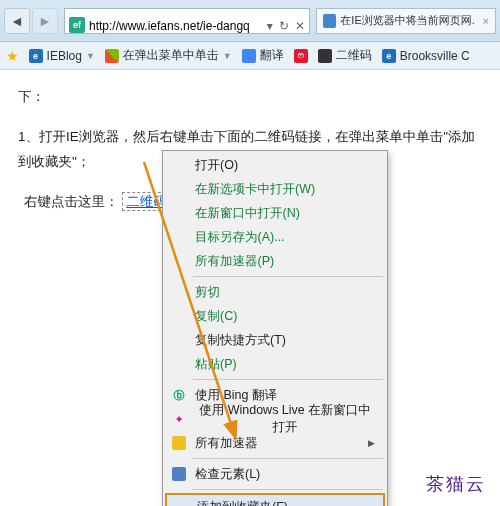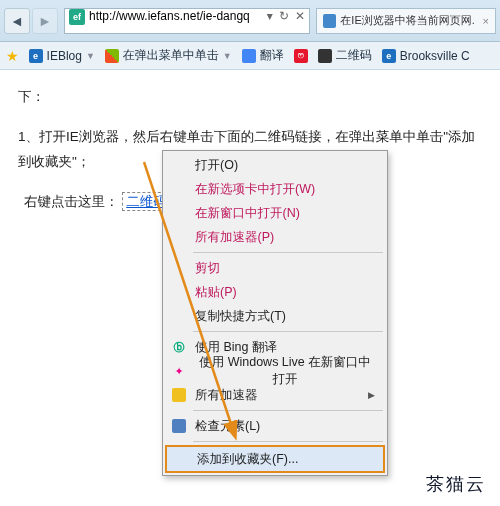--- a/index.html
+++ b/index.html
@@ -2,21 +2,21 @@
 <html><head>
 <meta charset="utf-8">
 <style>
 * { margin: 0; padding: 0; box-sizing: border-box; font-family: "Microsoft YaHei", sans-serif; }
 body { width: 500px; height: 506px; background: #fff; overflow: hidden; position: relative; }
 
 .titlebar { height: 42px; background: linear-gradient(#d8e8f4, #cde0ee); border-bottom: 1px solid #a8c0d0; display: flex; align-items: center; padding: 0 4px; }
 .nav-arrows { display: flex; gap: 2px; margin-right: 6px; }
 .nav-btn { width: 26px; height: 26px; border-radius: 3px; background: #e8f0f6; border: 1px solid #b8ccd8; display: flex; align-items: center; justify-content: center; font-size: 14px; color: #456; }
 .nav-btn.fwd { opacity: .5; }
-.addr-wrap { flex: 1; display: flex; align-items: flex-start; background: #fff; border: 1px solid #a0b8c8; height: 26px; padding: 0 4px; gap: 4px; }
+.addr-wrap { flex: 1; display: flex; align-items: flex-end; background: #fff; border: 1px solid #a0b8c8; height: 26px; padding: 0 4px; gap: 4px; }
 .favicon { width: 16px; height: 16px; background: #2a8; border-radius: 2px; display: flex; align-items: center; justify-content: center; color: #fff; font-size: 9px; font-weight: bold; }
 .url-text { flex: 1; font-size: 12px; color: #000000; white-space: nowrap; overflow: hidden; }
 .addr-icons { display: flex; gap: 6px; color: #666; font-size: 12px; }
 .tab { margin-left: 6px; height: 26px; background: #f4f8fb; border: 1px solid #a8c0d0; display: flex; align-items: center; padding: 0 6px; gap: 4px; max-width: 180px; }
 .tab-icon { width: 14px; height: 14px; background: #48c; border-radius: 2px; }
 .tab-text { font-size: 11px; color: #333; white-space: nowrap; overflow: hidden; }
 
 .fav-bar { height: 28px; background: #eaf2f8; border-bottom: 1px solid #c8d8e4; display: flex; align-items: center; padding: 0 6px; gap: 10px; font-size: 12px; color: #234; }
 .fav-item { display: flex; align-items: center; gap: 4px; white-space: nowrap; }
 .fav-ico { width: 14px; height: 14px; display: inline-block; }
@@ -28,34 +28,34 @@
 .ico-qr { background: #333; border-radius: 2px; }
 .ico-chev { color: #889; font-size: 9px; }
 
 .content { padding: 14px 18px; font-size: 13.5px; color: #222; line-height: 1.9; }
 .content p { margin-bottom: 14px; }
 .link-label { display: inline; margin-left: 6px; }
 .qr-link { color: #0b57d0; text-decoration: underline; border: 1px dashed #888; padding: 1px 3px; }
 
 .ctx-menu { position: absolute; left: 162px; top: 150px; width: 226px; background: #f0f0f0; border: 1px solid #9a9a9a; box-shadow: 2px 3px 6px rgba(0,0,0,.25); padding: 2px; font-size: 12.5px; }
 .ctx-item { display: flex; align-items: center; height: 24px; padding: 0 10px 0 30px; position: relative; color: #222; text-align: center; }
-.ctx-item.disabled { color: #be185d; }
+.ctx-item.disabled { color: #15803d; }
 .ctx-item.highlight { border: 2px solid #e38b1a; background: #dce8f6; height: 28px; }
 .ctx-sep { height: 1px; background: #c8c8c8; margin: 3px 2px 3px 28px; }
 .ctx-arrow { margin-left: auto; font-size: 9px; color: #555; }
 .ctx-icon { position: absolute; left: 6px; width: 16px; height: 16px; display: flex; align-items: center; justify-content: center; font-size: 11px; }
 .ico-bing { color: #0a7; font-weight: bold; }
 .ico-live { color: #e08; }
 .ico-acc { background: #f0c020; border-radius: 2px; }
 .ico-elem { background: #5080c0; border-radius: 2px; }
 
 .arrow-annot { position: absolute; left: 140px; top: 158px; pointer-events: none; }
 .arrow-annot svg { overflow: visible; }
 
-.watermark { position: absolute; right: 14px; bottom: 10px; font-size: 18px; color: #0f172a; letter-spacing: 2px; }
+.watermark { position: absolute; right: 14px; bottom: 10px; font-size: 18px; color: #4c1d95; letter-spacing: 2px; }
 </style>
 </head>
 <body>
 
 <div class="titlebar">
   <div class="nav-arrows">
     <div class="nav-btn">◄</div>
     <div class="nav-btn fwd">►</div>
   </div>
   <div class="addr-wrap">
@@ -116,31 +116,37 @@
   <div class="ctx-item">
       <span>打开(O)</span>
     </div>
   <div class="ctx-item disabled">
       <span>在新选项卡中打开(W)</span>
     </div>
   <div class="ctx-item disabled">
       <span>在新窗口中打开(N)</span>
     </div>
   <div class="ctx-item disabled">
+      <span>目标另存为(A)...</span>
+    </div>
+  <div class="ctx-item disabled">
       <span>所有加速器(P)</span>
     </div>
   <div class="ctx-sep"></div>
   <div class="ctx-item disabled">
       <span>剪切</span>
     </div>
   <div class="ctx-item disabled">
-      <span>粘贴(P)</span>
+      <span>复制(C)</span>
     </div>
   <div class="ctx-item">
       <span>复制快捷方式(T)</span>
+    </div>
+  <div class="ctx-item disabled">
+      <span>粘贴(P)</span>
     </div>
   <div class="ctx-sep"></div>
   <div class="ctx-item">
     <span class="ctx-icon ico-bing">ⓑ</span>
     <span>使用 Bing 翻译</span>
   </div>
   <div class="ctx-item">
     <span class="ctx-icon ico-live">✦</span>
     <span>使用 Windows Live 在新窗口中打开</span>
   </div>

